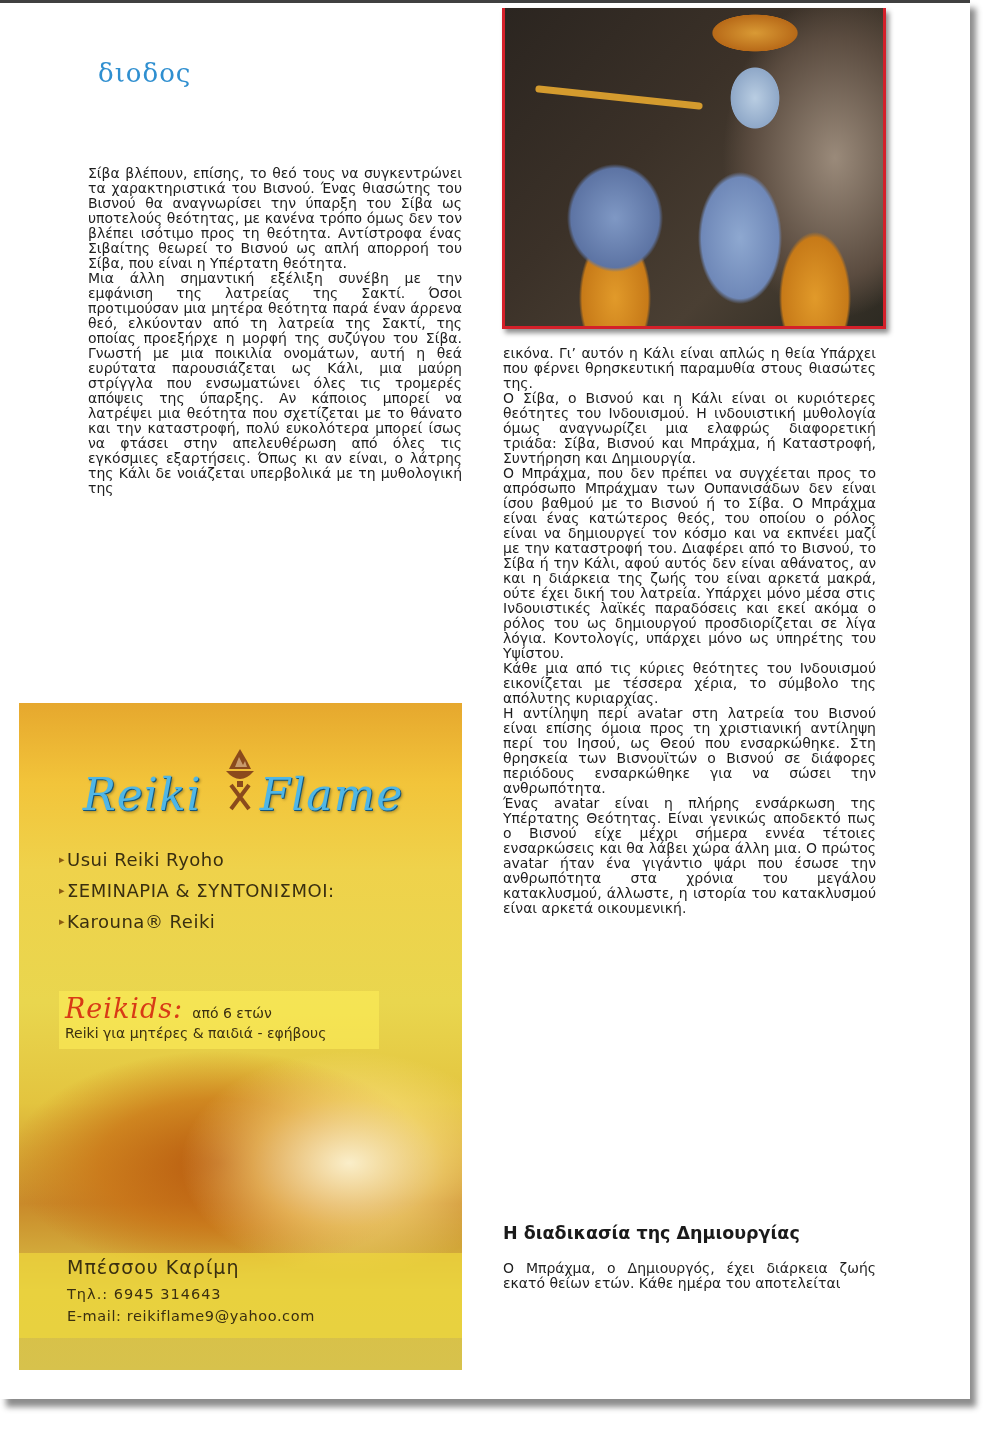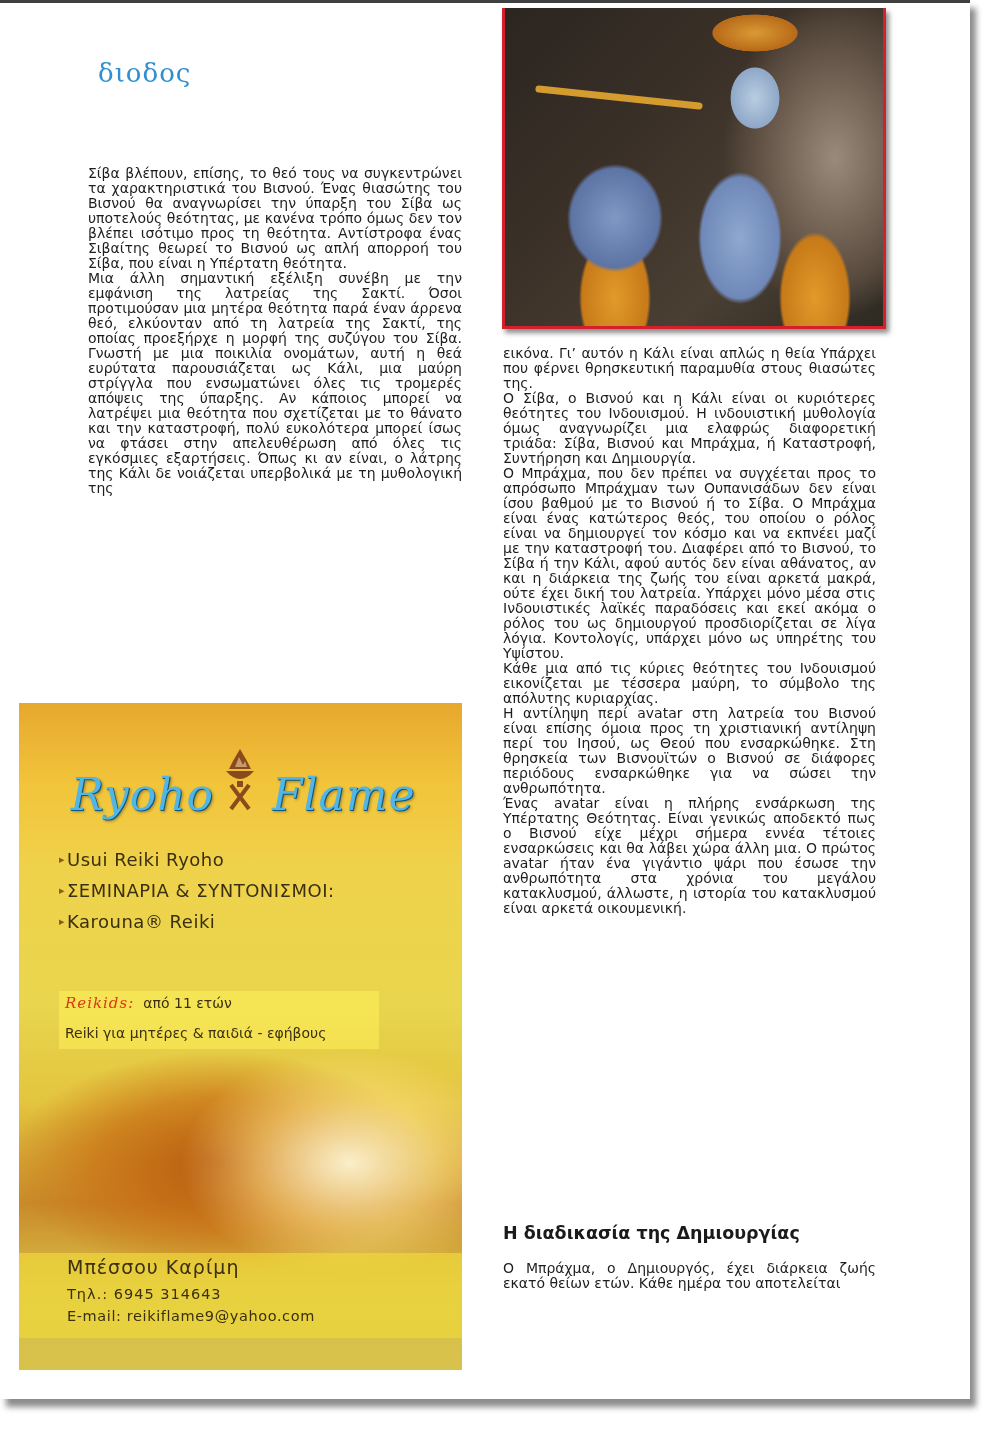--- a/index.html
+++ b/index.html
@@ -69,21 +69,21 @@
   .ad-list { position: absolute; left: 40px; top: 146px; font-family: "DejaVu Sans", sans-serif;
     color: #3a2f10; font-size: 18px; letter-spacing: 0.5px; }
   .ad-item { margin-bottom: 9px; line-height: 22px; }
   .ad-item .bullet { display: inline-block; width: 8px; font-size: 11px; color: #8a5a10; vertical-align: 3px; }
   .ad-item .sub { display: block; padding-left: 10px; }
   .reikids {
     position: absolute; left: 40px; top: 288px; width: 320px; height: 58px;
     background: rgba(255,240,90,0.55);
   }
   .reikids .row1 { position: absolute; left: 6px; top: 2px; white-space: nowrap; }
-  .reikids .brand { font-family: "DejaVu Serif", serif; font-style: italic; font-size: 15px; color: #d83a16; letter-spacing: 1px; }
+  .reikids .brand { font-family: "DejaVu Serif", serif; font-style: italic; font-size: 27px; color: #d83a16; letter-spacing: 1px; }
   .reikids .age { font-size: 14px; color: #3a2f10; margin-left: 4px; }
   .reikids .row2 { position: absolute; left: 6px; top: 34px; font-size: 14px; color: #3a2f10; white-space: nowrap; }
   .ad-contact {
     position: absolute; left: 0; top: 550px; width: 443px; height: 85px;
     background: rgba(238,215,60,0.72);
   }
   .ad-contact .name { position: absolute; left: 48px; top: 3px; font-size: 19px; color: #3a2f10; letter-spacing: 1px; }
   .ad-contact .tel { position: absolute; left: 48px; top: 33px; font-size: 14.5px; color: #3a2f10; letter-spacing: 1px; }
   .ad-contact .email { position: absolute; left: 48px; top: 55px; font-size: 14.5px; color: #3a2f10; letter-spacing: 0.6px; }
 </style>
@@ -102,34 +102,34 @@
   </div>
 
   <div class="painting">
     <div class="flute"></div>
   </div>
 
   <div class="col col-right">
     <p>εικόνα. Γι’ αυτόν η Κάλι είναι απλώς η θεία Υπάρχει που φέρνει θρησκευτική παραμυθία στους θιασώτες της.</p>
     <p>Ο Σίβα, ο Βισνού και η Κάλι είναι οι κυριότερες θεότητες του Ινδουισμού. Η ινδουιστική μυθολογία όμως αναγνωρίζει μια ελαφρώς διαφορετική τριάδα: Σίβα, Βισνού και Μπράχμα, ή Καταστροφή, Συντήρηση και Δημιουργία.</p>
     <p>Ο Μπράχμα, που δεν πρέπει να συγχέεται προς το απρόσωπο Μπράχμαν των Ουπανισάδων δεν είναι ίσου βαθμού με το Βισνού ή το Σίβα. Ο Μπράχμα είναι ένας κατώτερος θεός, του οποίου ο ρόλος είναι να δημιουργεί τον κόσμο και να εκπνέει μαζί με την καταστροφή του. Διαφέρει από το Βισνού, το Σίβα ή την Κάλι, αφού αυτός δεν είναι αθάνατος, αν και η διάρκεια της ζωής του είναι αρκετά μακρά, ούτε έχει δική του λατρεία. Υπάρχει μόνο μέσα στις Ινδουιστικές λαϊκές παραδόσεις και εκεί ακόμα ο ρόλος του ως δημιουργού προσδιορίζεται σε λίγα λόγια. Κοντολογίς, υπάρχει μόνο ως υπηρέτης του Υψίστου.</p>
-    <p>Κάθε μια από τις κύριες θεότητες του Ινδουισμού εικονίζεται με τέσσερα μαύρη, το σύμβολο της απόλυτης κυριαρχίας.</p>
+    <p>Κάθε μια από τις κύριες θεότητες του Ινδουισμού εικονίζεται με τέσσερα χέρια, το σύμβολο της απόλυτης κυριαρχίας.</p>
     <p>Η αντίληψη περί avatar στη λατρεία του Βισνού είναι επίσης όμοια προς τη χριστιανική αντίληψη περί του Ιησού, ως Θεού που ενσαρκώθηκε. Στη θρησκεία των Βισνουϊτών ο Βισνού σε διάφορες περιόδους ενσαρκώθηκε για να σώσει την ανθρωπότητα.</p>
     <p>Ένας avatar είναι η πλήρης ενσάρκωση της Υπέρτατης Θεότητας. Είναι γενικώς αποδεκτό πως ο Βισνού είχε μέχρι σήμερα εννέα τέτοιες ενσαρκώσεις και θα λάβει χώρα άλλη μια. Ο πρώτος avatar ήταν ένα γιγάντιο ψάρι που έσωσε την ανθρωπότητα στα χρόνια του μεγάλου κατακλυσμού, άλλωστε, η ιστορία του κατακλυσμού είναι αρκετά οικουμενική.</p>
   </div>
 
   <div class="heading">Η διαδικασία της Δημιουργίας</div>
 
   <div class="col col-right2">
     <p>Ο Μπράχμα, ο Δημιουργός, έχει διάρκεια ζωής εκατό θείων ετών. Κάθε ημέρα του αποτελείται</p>
   </div>
 
   <div class="ad">
     <div class="ad-title">
-      <span>Ryoho</span><span class="gap"></span><span>Flame</span>
+      <span>Reiki</span><span class="gap"></span><span>Flame</span>
     </div>
     <svg class="ad-emblem" viewBox="0 0 34 64">
       <path d="M17 2 L24 14 L28 22 L6 22 L10 14 Z" fill="#8a4a1c"></path>
       <path d="M12 20 L16 10 L20 18 L22 14 L24 20 Z" fill="#f2d2a0" opacity="0.6"></path>
       <path d="M3 24 Q17 40 31 24 Z" fill="#8a4a1c"></path>
       <rect x="14" y="34" width="6" height="6" fill="#8a4a1c"></rect>
       <path d="M8 62 L26 38 M26 62 L8 38" stroke="#8a4a1c" stroke-width="4"></path>
     </svg>
 
     <div class="ad-list">
@@ -140,21 +140,21 @@
         <span class="bullet">▸</span><span>ΣΕΜΙΝΑΡΙΑ &amp; ΣΥΝΤΟΝΙΣΜΟΙ:</span>
       </div>
       <div class="ad-item">
         <span class="bullet">▸</span><span>Karouna® Reiki</span>
       </div>
     </div>
 
     <div class="reikids">
       <div class="row1">
         <span class="brand">Reikids:</span>
-        <span class="age">από 11 ετών</span>
+        <span class="age">από 6 ετών</span>
       </div>
       <div class="row2">Reiki για μητέρες &amp; παιδιά - εφήβους</div>
     </div>
 
     <div class="ad-contact">
       <div class="name">Μπέσσου Καρίμη</div>
       <div class="tel">Τηλ.: 6945 314643</div>
       <div class="email">E-mail: reikiflame9@yahoo.com</div>
     </div>
   </div>

